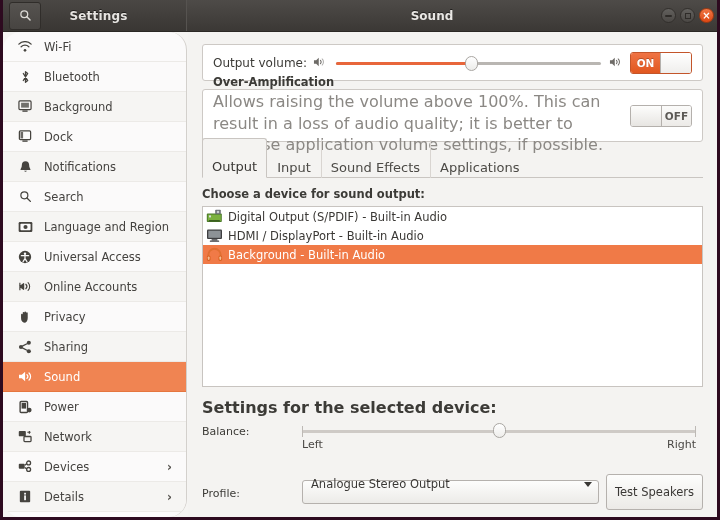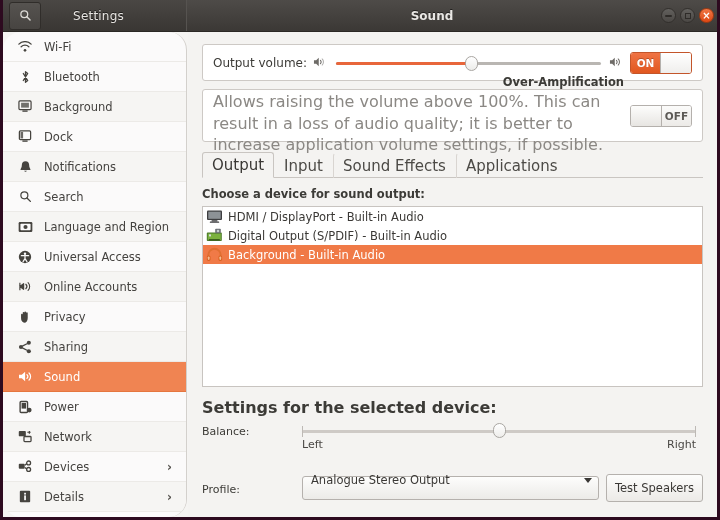--- a/index.html
+++ b/index.html
@@ -59,21 +59,21 @@
     display: flex;
     align-items: center;
     justify-content: center;
   }
   .search-btn svg { display: block; }
   .tb-left-title {
     flex: 1;
     text-align: center;
     color: #e6e4e1;
     font-size: 12px;
-    font-weight: normal;
+    font-weight: bold;
     letter-spacing: 0.2px;
     margin-right: 30px;
     text-shadow: 0 -1px 0 rgba(0,0,0,0.55);
   }
   .tb-right {
     flex: 1;
     position: relative;
     display: flex;
     align-items: center;
   }
@@ -300,40 +300,39 @@
     display: flex;
     align-items: center;
     padding: 0 10px;
   }
   .oa-text { flex: 1; }
   .oa-title {
     font-size: 11.5px;
     font-weight: bold;
     color: #3c3b37;
     margin-bottom: 2px;
-    text-align: right;
   }
   .oa-desc {
     font-size: 16px;
     color: #8b8884;
     line-height: 1.35;
     max-width: 412px;
   }
 
   
   .tabs {
     margin-top: 14px;
     display: flex;
     align-items: flex-end;
     height: 21px;
     border-bottom: 1px solid #c9c5c1;
   }
   .tab {
-    padding: 3px 9px 3px 9px;
-    font-size: 15px;
+    padding: 20px 9px 3px 9px;
+    font-size: 13px;
     color: #4c4a46;
     border: 1px solid transparent;
     border-bottom: none;
     border-radius: 3px 3px 0 0;
     position: relative;
     top: 1px;
     white-space: nowrap;
   }
   .tab.active {
     background: #f4f3f1;
@@ -451,21 +450,21 @@
     margin-right: 7px;
   }
   .combo .cval { flex: 1; }
   .caret {
     width: 0; height: 0;
     border-left: 4px solid transparent;
     border-right: 4px solid transparent;
     border-top: 5px solid #3a3835;
   }
   .btn {
-    height: 28px;
+    height: 36px;
     border: 1px solid #b5b1ad;
     border-radius: 3px;
     background: linear-gradient(to bottom, #fdfdfc 0%, #eceae7 100%);
     display: flex;
     align-items: center;
     padding: 0 8px;
     font-size: 11.5px;
     color: #3a3835;
     box-sizing: border-box;
     white-space: nowrap;
@@ -729,41 +728,41 @@
       <div class="tab sep">Sound Effects</div>
       <div class="tab sep">Applications</div>
     </div>
 
     <div class="choose-label">Choose a device for sound output:</div>
     <div class="devlist">
 
       <div class="dev">
         <span class="dev-ico">
           <svg width="17" height="15" viewBox="0 0 17 15">
-            <rect x="1" y="1.5" width="15" height="9.6" rx="1" fill="#3e3e40"></rect>
-            <rect x="2.3" y="2.7" width="12.4" height="7.1" fill="#8d9296"></rect>
-            <rect x="5.6" y="11.1" width="5.8" height="1.5" fill="#5a5a5c"></rect>
-            <rect x="3.8" y="12.4" width="9.4" height="1.4" rx="0.6" fill="#3e3e40"></rect>
-          </svg>
-        </span>
-        <span>HDMI / DisplayPort - Built-in Audio</span>
-      </div>
-
-      <div class="dev">
-        <span class="dev-ico">
-          <svg width="17" height="15" viewBox="0 0 17 15">
             <rect x="0.8" y="4.6" width="15" height="8.4" rx="0.8" fill="#4c7a2a"></rect>
             <rect x="1.8" y="5.6" width="13" height="6.4" fill="#7bb13f"></rect>
             <rect x="2.8" y="11" width="11" height="1.6" fill="#3b5f1f"></rect>
             <rect x="9.2" y="0.8" width="5.6" height="4.4" rx="0.8" fill="#6d7276"></rect>
             <circle cx="12" cy="3" r="1.3" fill="#c9ced2"></circle>
             <rect x="3" y="6.4" width="2" height="2" fill="#d8dde0"></rect>
           </svg>
         </span>
         <span>Digital Output (S/PDIF) - Built-in Audio</span>
+      </div>
+
+      <div class="dev">
+        <span class="dev-ico">
+          <svg width="17" height="15" viewBox="0 0 17 15">
+            <rect x="1" y="1.5" width="15" height="9.6" rx="1" fill="#3e3e40"></rect>
+            <rect x="2.3" y="2.7" width="12.4" height="7.1" fill="#8d9296"></rect>
+            <rect x="5.6" y="11.1" width="5.8" height="1.5" fill="#5a5a5c"></rect>
+            <rect x="3.8" y="12.4" width="9.4" height="1.4" rx="0.6" fill="#3e3e40"></rect>
+          </svg>
+        </span>
+        <span>HDMI / DisplayPort - Built-in Audio</span>
       </div>
 
       <div class="dev selected">
         <span class="dev-ico">
           <svg width="17" height="15" viewBox="0 0 17 15">
             <path d="M2.3 11 L2.3 8 A6.2 6.2 0 0 1 14.7 8 L14.7 11" fill="none" stroke="#e06f32" stroke-width="1.9" stroke-linecap="round"></path>
             <rect x="0.9" y="8.4" width="3.6" height="5.5" rx="1.6" fill="#d8601f"></rect>
             <rect x="12.5" y="8.4" width="3.6" height="5.5" rx="1.6" fill="#d8601f"></rect>
             <rect x="1.8" y="9.4" width="1.8" height="3.5" rx="0.8" fill="#f5bc93"></rect>
             <rect x="13.4" y="9.4" width="1.8" height="3.5" rx="0.8" fill="#f5bc93"></rect>

